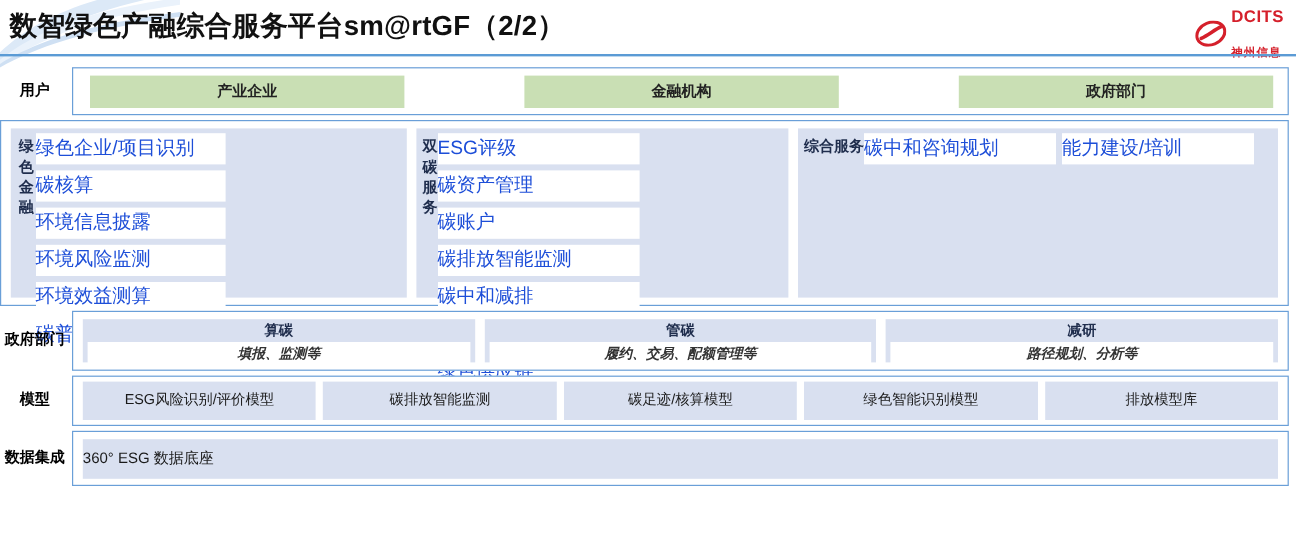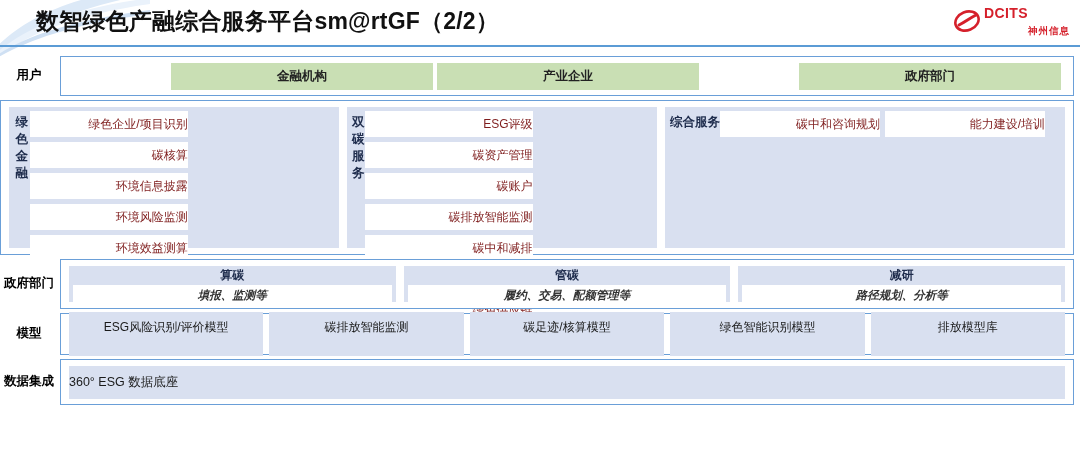--- a/index.html
+++ b/index.html
@@ -15,28 +15,28 @@
   .swoosh{position:absolute;left:0;top:0;width:150px;height:62px;overflow:hidden;pointer-events:none;}
   .swoosh svg{display:block;}
 
   
   .header{
     position:absolute;left:0;top:0;width:1080px;height:46px;
   }
   .page-title{
     position:absolute;left:8px;top:6px;
     font-size:23px;font-weight:bold;letter-spacing:.2px;
-    color:#111;white-space:nowrap;margin-left:28px;
+    color:#111;white-space:nowrap;
   }
   .logo{
     position:absolute;right:10px;top:6px;
     display:flex;align-items:center;gap:4px;
   }
   .logo-mark{width:26px;height:22px;}
-  .logo-text{display:flex;line-height:1;}
+  .logo-text{display:flex;flex-direction:column;line-height:1;}
   .logo-en{font-size:14px;font-weight:bold;color:#d5202b;letter-spacing:.4px;}
   .logo-cn{font-size:9.5px;font-weight:bold;color:#d5202b;letter-spacing:1px;margin-top:20px;}
   .header-rule{
     position:absolute;left:0;top:45px;width:1080px;height:2px;background:#5b9bd5;
   }
 
   
   .diagram{position:absolute;left:0;top:56px;width:1080px;height:404px;}
   .row{display:flex;align-items:stretch;width:1080px;margin-bottom:4px;}
   .row-label{
@@ -65,22 +65,22 @@
   .panel{
     background:#d9e0f0;padding:4px 5px 5px 5px;box-sizing:border-box;
     display:flex;
   }
   .panel-title{
     text-align:center;font-size:12.5px;font-weight:bold;color:#1f2d4d;
     padding:3px 0 4px 0;
   }
   .cell-grid{display:flex;flex-wrap:wrap;gap:5px;align-content:flex-start;}
   .cell{
-    background:#ffffff;height:26px;line-height:26px;text-align:right;
-    font-size:12px;color:#7f1d1d;
+    background:#ffffff;height:26px;line-height:26px;text-align:left;
+    font-size:16px;color:#1d4ed8;
   }
   .p-green{width:330px;}
   .p-green .cell{width:158px;}
   .p-dual{width:310px;}
   .p-dual .cell{width:168px;}
   .p-comp{width:undefinedpx;flex:1;}
   .p-comp .cell{width:160px;}
 
   
   .row-cap .row-body{height:50px;padding:6px 8px;box-sizing:border-box;display:flex;gap:8px;}
@@ -89,21 +89,21 @@
   }
   .cap-title{text-align:center;font-size:12px;font-weight:bold;color:#1f2d4d;line-height:15px;}
   .cap-sub{
     background:#fff;height:20px;line-height:20px;text-align:center;
     font-size:11.5px;font-style:italic;font-weight:bold;color:#333;margin-top:2px;
   }
 
   
   .row-model .row-body{height:42px;padding:5px 8px;box-sizing:border-box;display:flex;align-items:center;justify-content:space-between;gap:6px;}
   .model-chip{
-    background:#d9e0f0;flex:1;height:44px;line-height:30px;text-align:center;
+    background:#d9e0f0;flex:1;height:32px;line-height:30px;text-align:center;
     font-size:12px;color:#1a1a1a;
   }
 
   
   .row-data .row-body{height:46px;padding:6px 8px;box-sizing:border-box;display:flex;align-items:center;}
   .data-bar{
     background:#d9e0f0;width:100%;height:33px;line-height:33px;
     font-size:12.5px;color:#1a1a1a;
   }
 </style>
@@ -131,22 +131,22 @@
     </div>
   </div>
   <div class="header-rule"></div>
 </div>
 
 <div class="diagram">
 
   <div class="row row-users">
     <div class="row-label">用户</div>
     <div class="row-body">
+      <div class="user-chip c1">产业企业</div>
       <div class="user-chip c2">金融机构</div>
-      <div class="user-chip c1">产业企业</div>
       <div class="user-chip c3">政府部门</div>
     </div>
   </div>
 
   <div class="row row-biz">
     <div class="row-body">
 
       <div class="panel p-green">
         <div class="panel-title">绿色金融</div>
         <div class="cell-grid">

